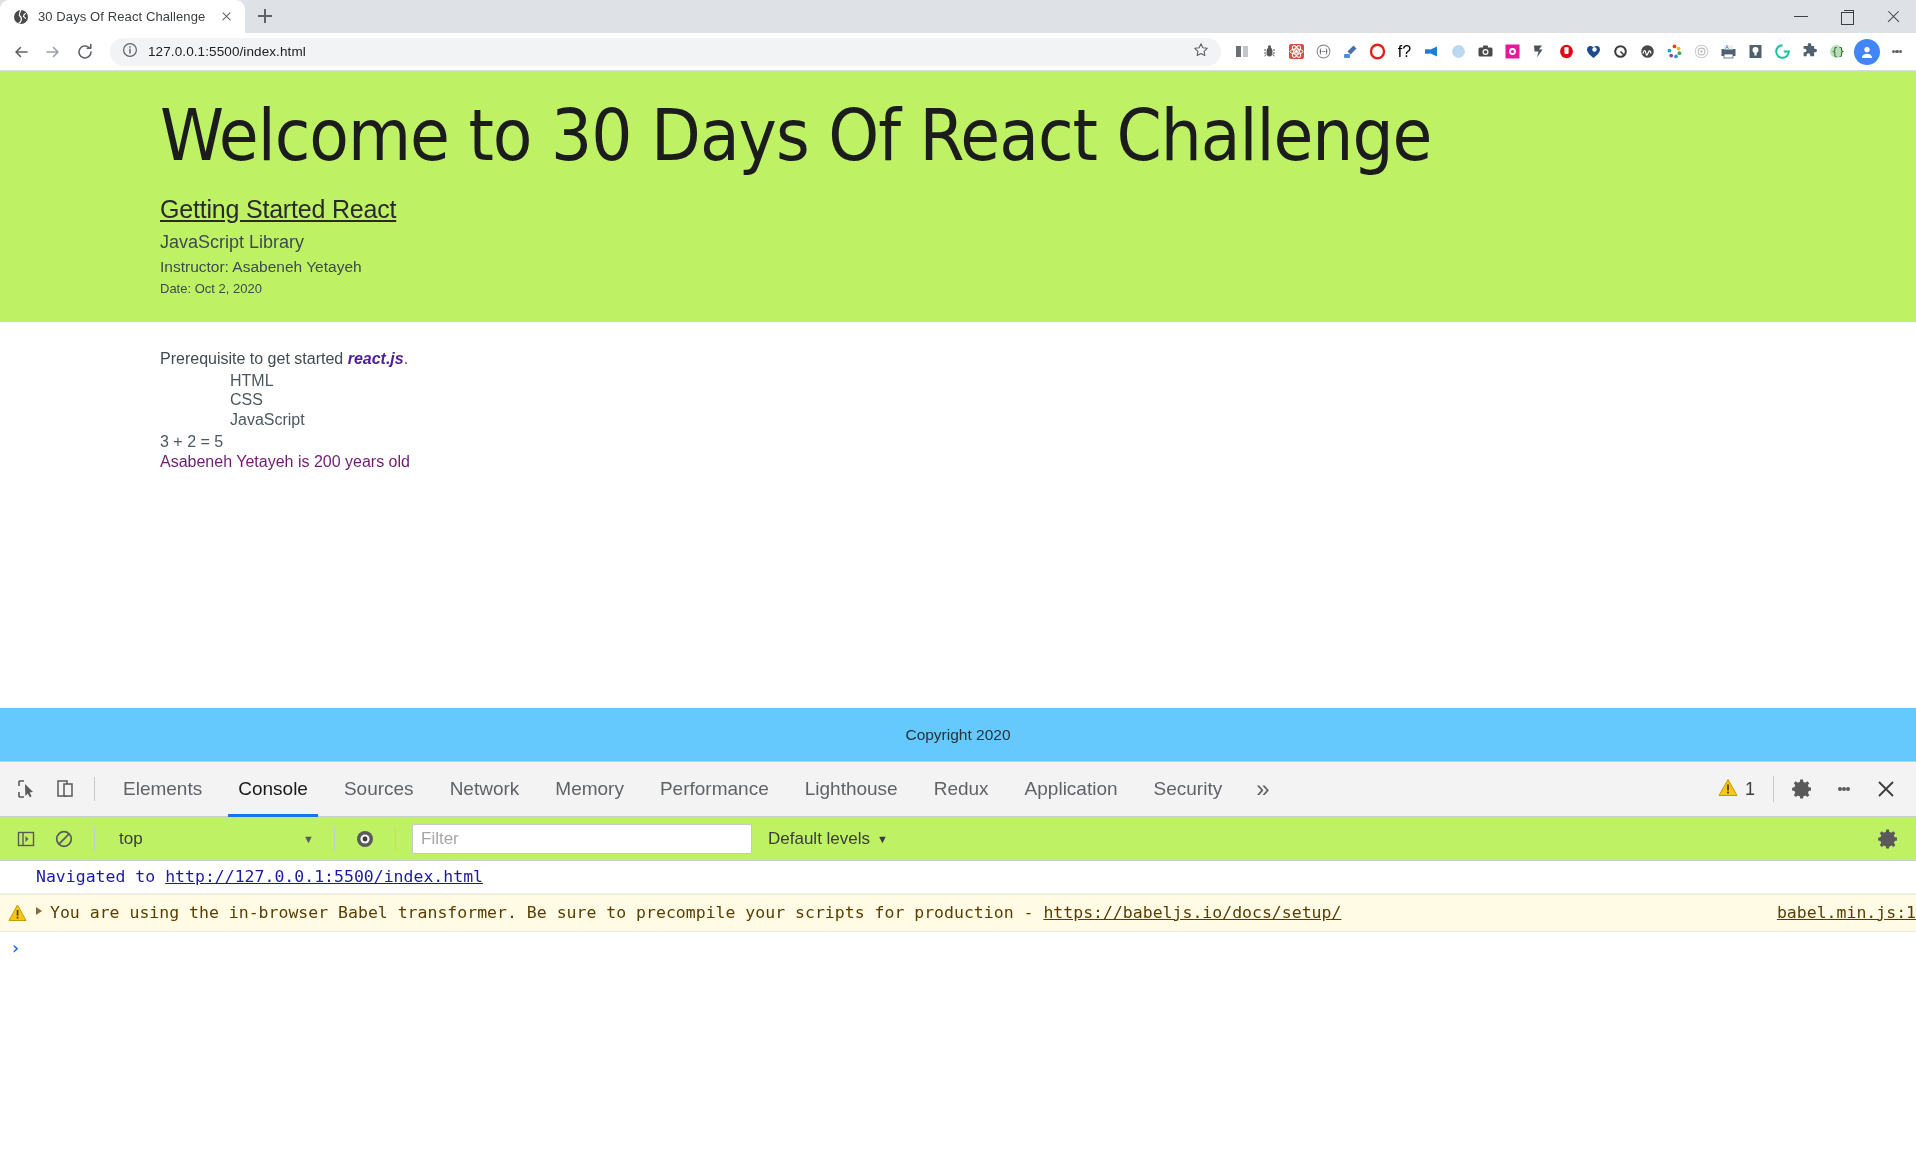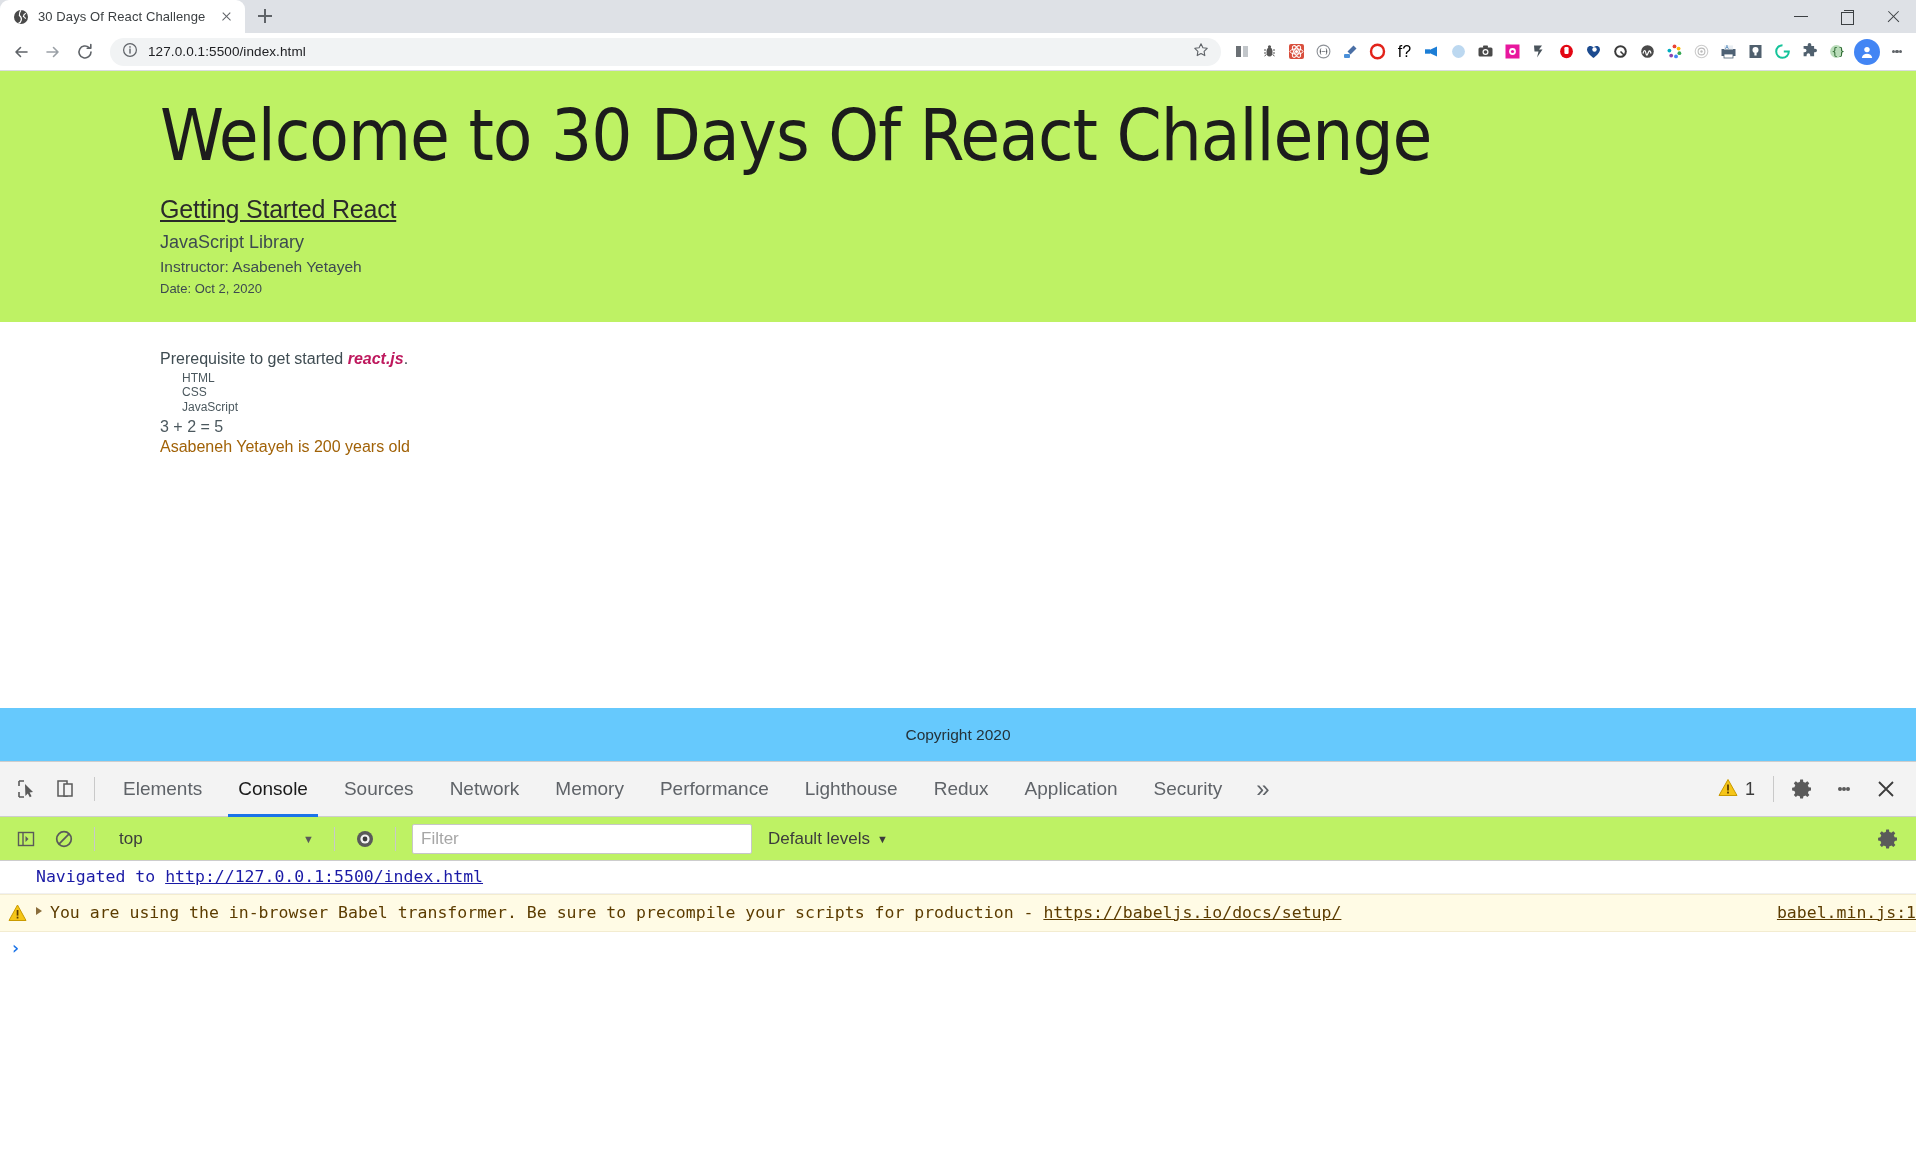--- a/index.html
+++ b/index.html
@@ -121,25 +121,25 @@
     margin-bottom: 8px; letter-spacing: -.2px; text-decoration: underline;
   }
   .page-header .lib { font-size: 18px; color: #3d4a50; margin-bottom: 5px; }
   .page-header .instr { font-size: 15.5px; color: #3d4a50; margin-bottom: 5px; }
   .page-header .date { font-size: 13px; color: #3d4a50; }
 
   .page-main {
     background: #ffffff; padding: 28px 160px 0 160px; flex: 1;
   }
   .prereq { font-size: 16px; color: #3f4c52; margin-bottom: 3px; }
-  .prereq b { font-weight: 700; font-style: italic; color: #be185d; }
+  .prereq b { font-weight: 700; font-style: italic; color: #4c1d95; }
   .tech-list { list-style: none; padding-left: 22px; margin-bottom: 2px; }
-  .tech-list li { font-size: 12px; color: #4b585e; line-height: 1.24; }
+  .tech-list li { font-size: 16px; color: #4b585e; line-height: 1.24; margin-left: 48px; }
   .calc { font-size: 16px; color: #4b585e; line-height: 1.24; }
-  .person { font-size: 16px; color: #a16207; line-height: 1.24; }
+  .person { font-size: 16px; color: #701a75; line-height: 1.24; }
 
   .page-footer {
     background: #66c9fd; flex: 0 0 53px; display: flex;
     align-items: center; justify-content: center;
   }
   .page-footer span { font-size: 15.5px; color: #24323a; }
 
   
   .devtools { flex: 1; background: #ffffff; display: flex; flex-direction: column;
               border-top: 1px solid #cdcdcd; font-family: "Liberation Sans", sans-serif; justify-content: center; }

